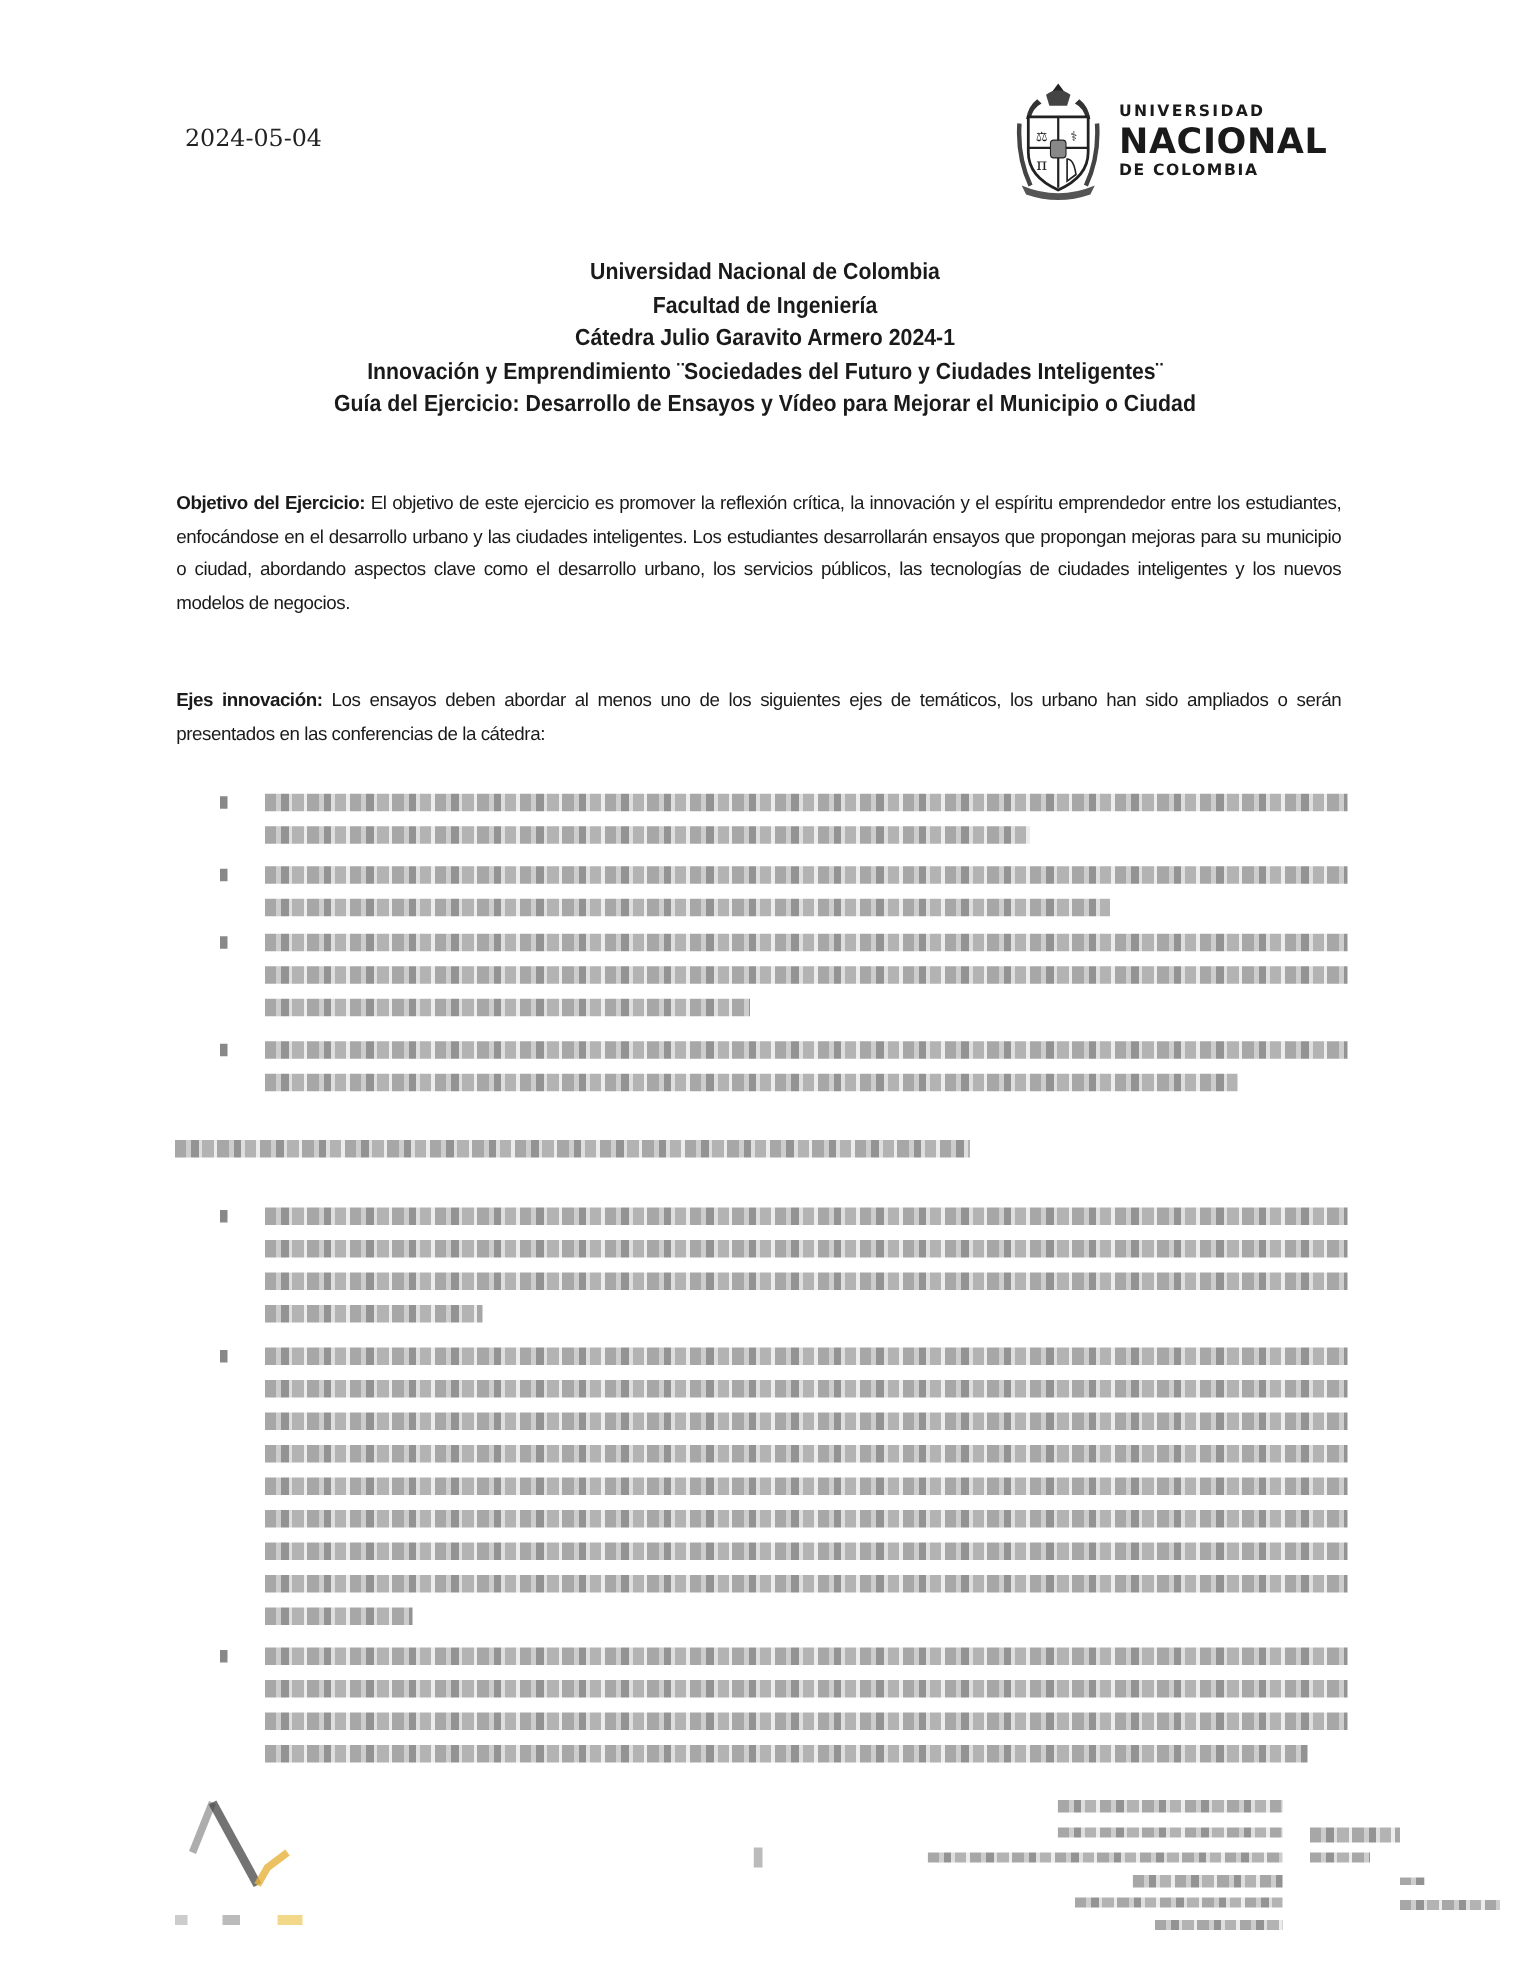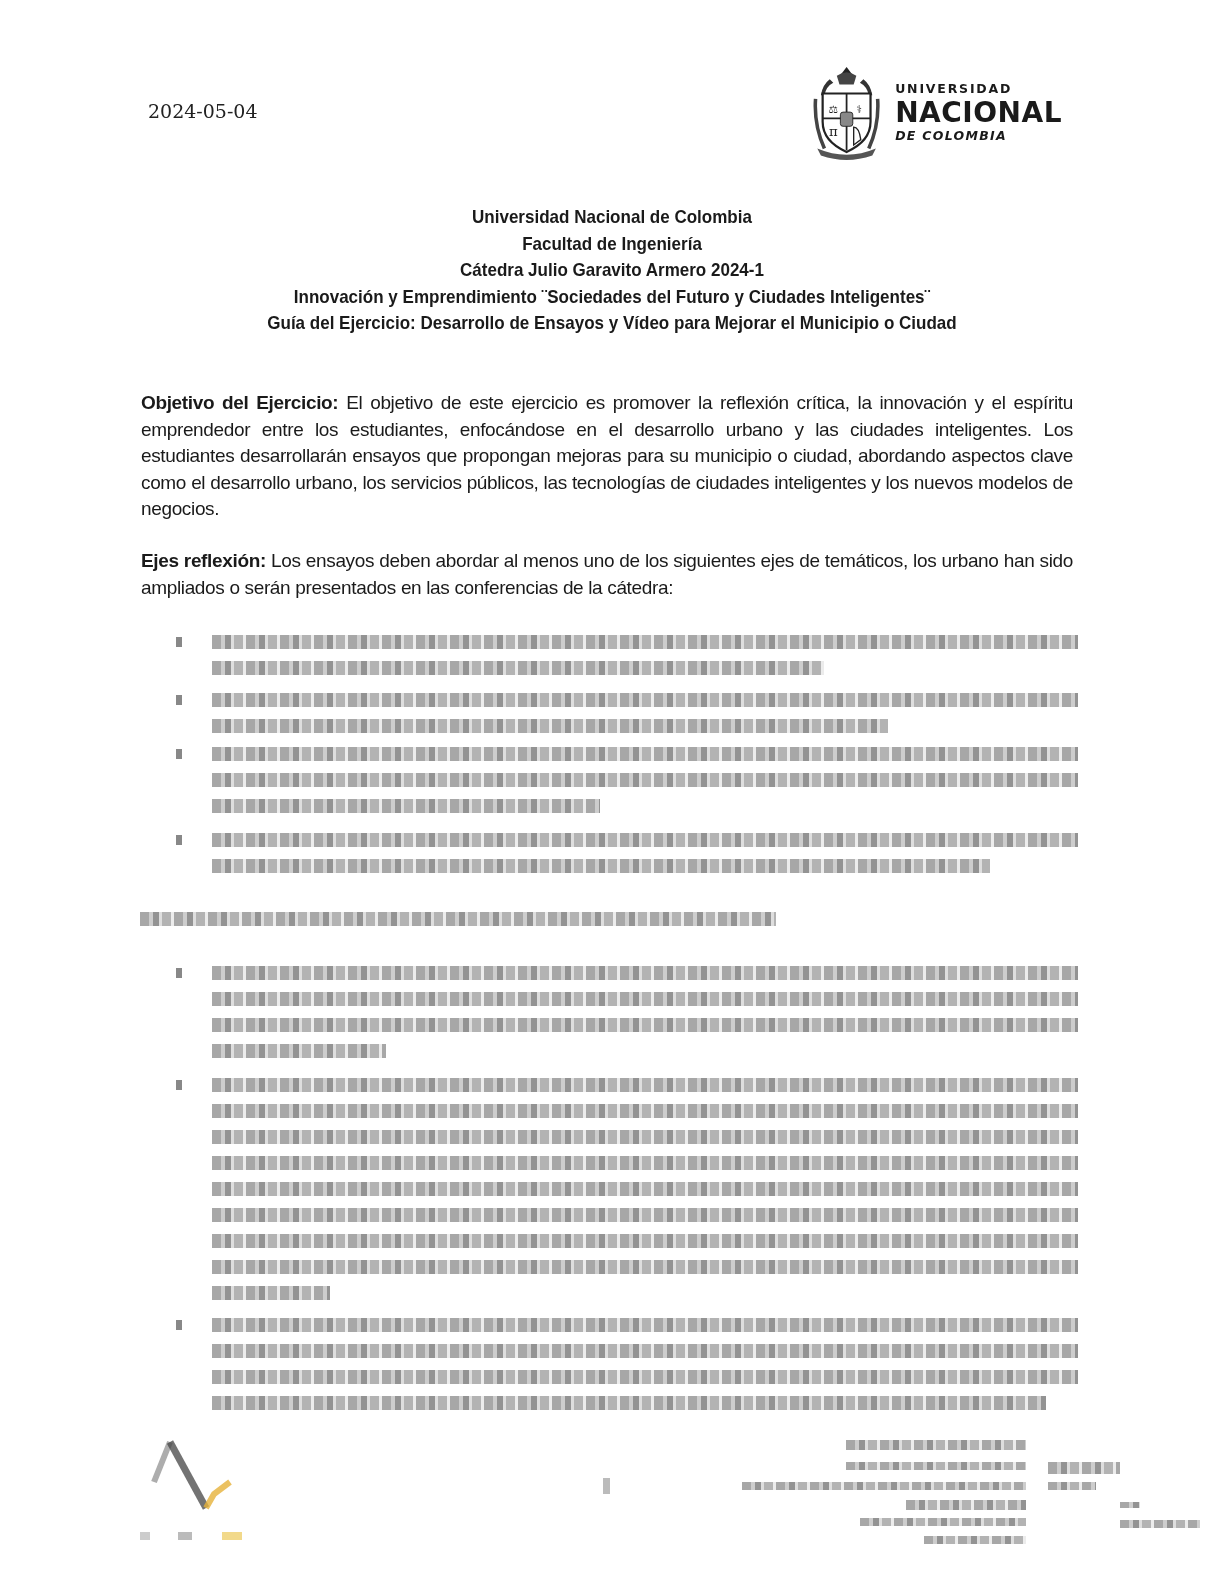--- a/index.html
+++ b/index.html
@@ -4,24 +4,24 @@
 <style>
   html, body { margin:0; padding:0; background:#ffffff; }
   body { width:1224px; height:1584px; position:relative; overflow:hidden; color:#1a1a1a;
          font-family:"Liberation Sans", sans-serif; }
   .date { position:absolute; left:148px; top:100px; font-family:"DejaVu Serif", serif; font-size:19px; color:#222; }
   .logo { position:absolute; left:812px; top:55px; width:250px; height:115px; display:flex; align-items:center; }
   .crest { width:78px; height:112px; }
   .logo-text { margin-left:14px; font-family:"DejaVu Sans", sans-serif; color:#1a1a1a; line-height:1; }
   .logo-text .l1 { font-size:12.5px; letter-spacing:1.8px; font-weight:bold; }
   .logo-text .l2 { font-size:28px; letter-spacing:0.5px; font-weight:bold; margin:4px 0 3px; }
-  .logo-text .l3 { font-size:12.5px; letter-spacing:1.3px; font-weight:bold;font-style:italic; }
+  .logo-text .l3 { font-size:12.5px; letter-spacing:1.3px; font-weight:bold; }
   .titles { position:absolute; left:0; width:1224px; top:204px; text-align:center;
             font-family:"Liberation Sans", sans-serif; font-weight:bold; font-size:18.5px; line-height:26.5px; transform:scaleX(0.92); }
-  .para { position:absolute; left:141px; width:932px; font-size:19px; line-height:26.5px; text-align:justify;
+  .para { position:absolute; left:141px; width:932px; font-size:15px; line-height:26.5px; text-align:justify;
           font-family:"Liberation Sans", sans-serif; letter-spacing:-0.35px; }
   .para b { font-weight:bold; }
   .redact { position:absolute; }
   .rline { position:absolute; height:14px;
            background: repeating-linear-gradient(90deg, #8a8a8a 0 9px, #bdbdbd 9px 13px, #6f6f6f 13px 19px, #d4d4d4 19px 22px, #9a9a9a 22px 31px, #e6e6e6 31px 34px);
            opacity:0.75; filter:blur(0.6px); }
   .rbullet { position:absolute; width:6px; height:10px; background:#6a6a6a; opacity:0.8; }
   .footer-mark { position:absolute; left:140px; top:1436px; width:110px; height:108px; }
   .pagenum { position:absolute; left:603px; top:1478px; width:7px; height:16px; background:#bbb; }
 </style>
@@ -59,21 +59,21 @@
   <div>Cátedra Julio Garavito Armero 2024-1</div>
   <div>Innovación y Emprendimiento ¨Sociedades del Futuro y Ciudades Inteligentes¨</div>
   <div>Guía del Ejercicio: Desarrollo de Ensayos y Vídeo para Mejorar el Municipio o Ciudad</div>
 </div>
 
 <div class="para" style="top:390px;">
   <b>Objetivo del Ejercicio:</b><span> El objetivo de este ejercicio es promover la reflexión crítica, la innovación y el espíritu emprendedor entre los estudiantes, enfocándose en el desarrollo urbano y las ciudades inteligentes. Los estudiantes desarrollarán ensayos que propongan mejoras para su municipio o ciudad, abordando aspectos clave como el desarrollo urbano, los servicios públicos, las tecnologías de ciudades inteligentes y los nuevos modelos de negocios.</span>
 </div>
 
 <div class="para" style="top:548px;">
-  <b>Ejes reflexión:</b><span> Los ensayos deben abordar al menos uno de los siguientes ejes de temáticos, los urbano han sido ampliados o serán presentados en las conferencias de la cátedra:</span>
+  <b>Ejes innovación:</b><span> Los ensayos deben abordar al menos uno de los siguientes ejes de temáticos, los urbano han sido ampliados o serán presentados en las conferencias de la cátedra:</span>
 </div>
 
 <div class="redact" style="left:0;top:0;">
   <div class="rbullet" style="left:176px;top:637px;"></div>
   <div class="rline" style="left:212px;top:635px;width:866px;"></div>
   <div class="rline" style="left:212px;top:661px;width:612px;"></div>
 
   <div class="rbullet" style="left:176px;top:695px;"></div>
   <div class="rline" style="left:212px;top:693px;width:866px;"></div>
   <div class="rline" style="left:212px;top:719px;width:676px;"></div>

